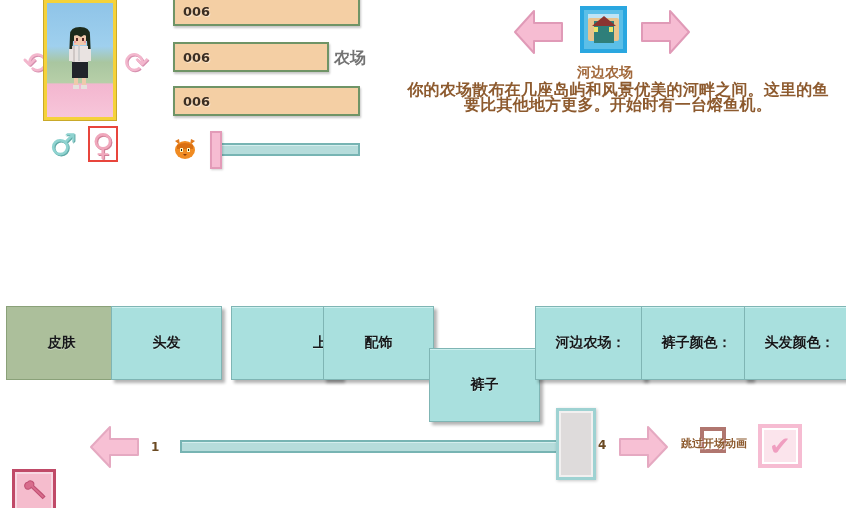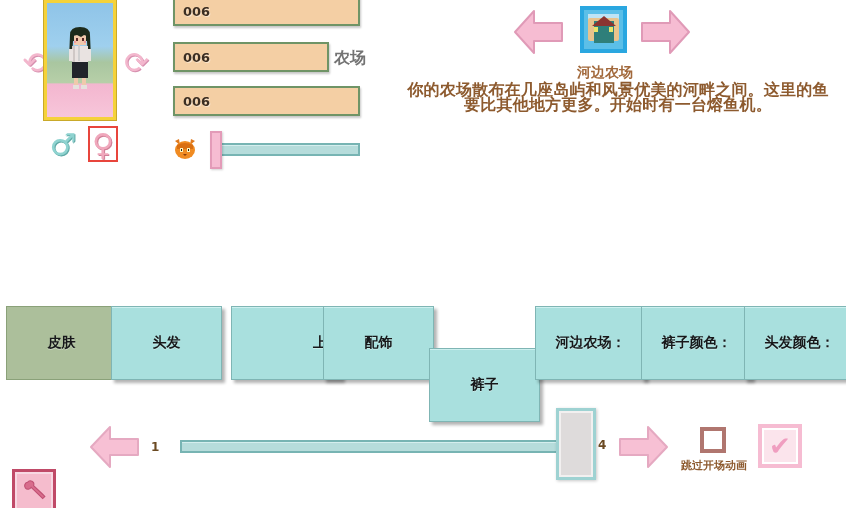--- a/index.html
+++ b/index.html
@@ -375,17 +375,17 @@
 
 <div class="abs num-label" style="left:598px; top:438px;">4</div>
 
 <div class="abs" style="left:616px; top:424px; width:54px; height:46px;">
   <svg class="arrow-svg" viewBox="0 0 54 46" width="54" height="46">
     <path d="M32 3 L32 15 L4 15 L4 31 L32 31 L32 43 L51 23 Z" fill="#f7c0d4" stroke="#e5a9c1" stroke-width="2" stroke-linejoin="round"></path>
   </svg>
 </div>
 
 <div class="abs" id="skip-checkbox" style="left:700px; top:427px;"></div>
-<div class="abs" id="skip-label" style="left:681px; top:458px;">跳过开场动画</div>
+<div class="abs" id="skip-label" style="left:681px; top:436px;">跳过开场动画</div>
 
 <div class="abs" id="ok-button" style="left:758px; top:424px;">
   <span>✔</span>
 </div>
 
 </body></html>

